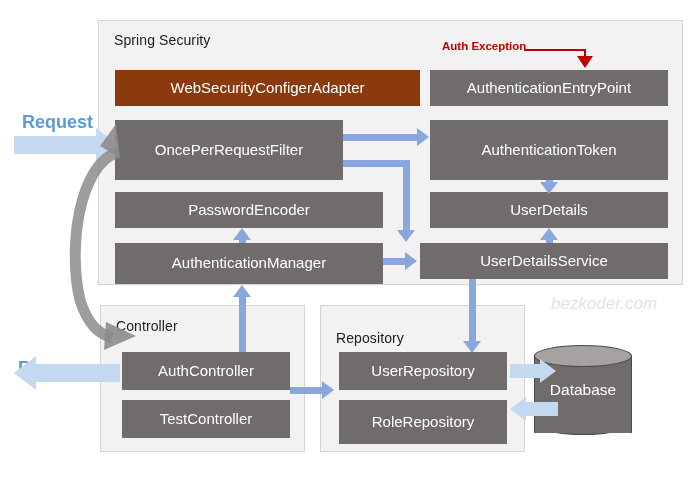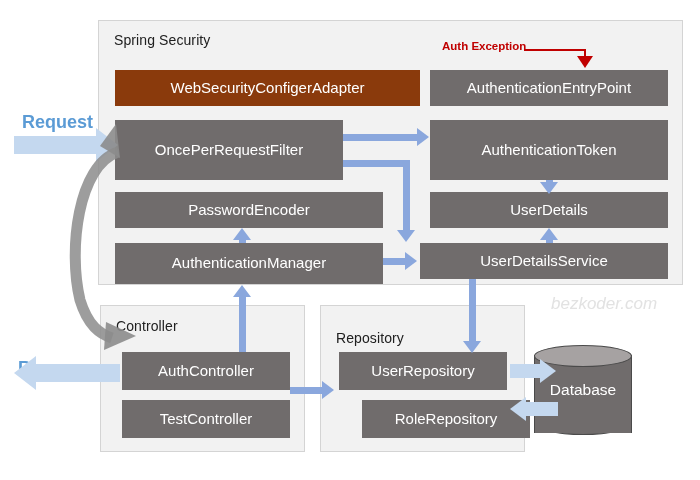--- a/index.html
+++ b/index.html
@@ -209,21 +209,21 @@
   <div class="box" style="left:420px; top:243px; width:248px; height:36px;">UserDetailsService</div>
 
   <div class="group" style="left:100px; top:305px; width:205px; height:147px;"></div>
   <div class="group-title" style="left:116px; top:318px;">Controller</div>
   <div class="box" style="left:122px; top:352px; width:168px; height:38px;">AuthController</div>
   <div class="box" style="left:122px; top:400px; width:168px; height:38px;">TestController</div>
 
   <div class="group" style="left:320px; top:305px; width:205px; height:147px;"></div>
   <div class="group-title" style="left:336px; top:318px;margin-top:12px;">Repository</div>
   <div class="box" style="left:339px; top:352px; width:168px; height:38px;">UserRepository</div>
-  <div class="box" style="left:339px; top:400px; width:168px; height:38px;margin-left:23px;">RoleRepository</div>
+  <div class="box" style="left:339px; top:400px; width:168px; height:44px;">RoleRepository</div>
 
   <div class="db" style="left:534px; top:345px; width:98px; height:100px;">
     <div class="db-bottom"></div>
     <div class="db-body"></div>
     <div class="db-top"></div>
     <div class="db-label">Database</div>
   </div>
 
   <div class="io-label" style="left:22px; top:112px;">Request</div>
   <div class="pbar" style="left:14px; top:136px; width:82px; height:18px;"></div>

